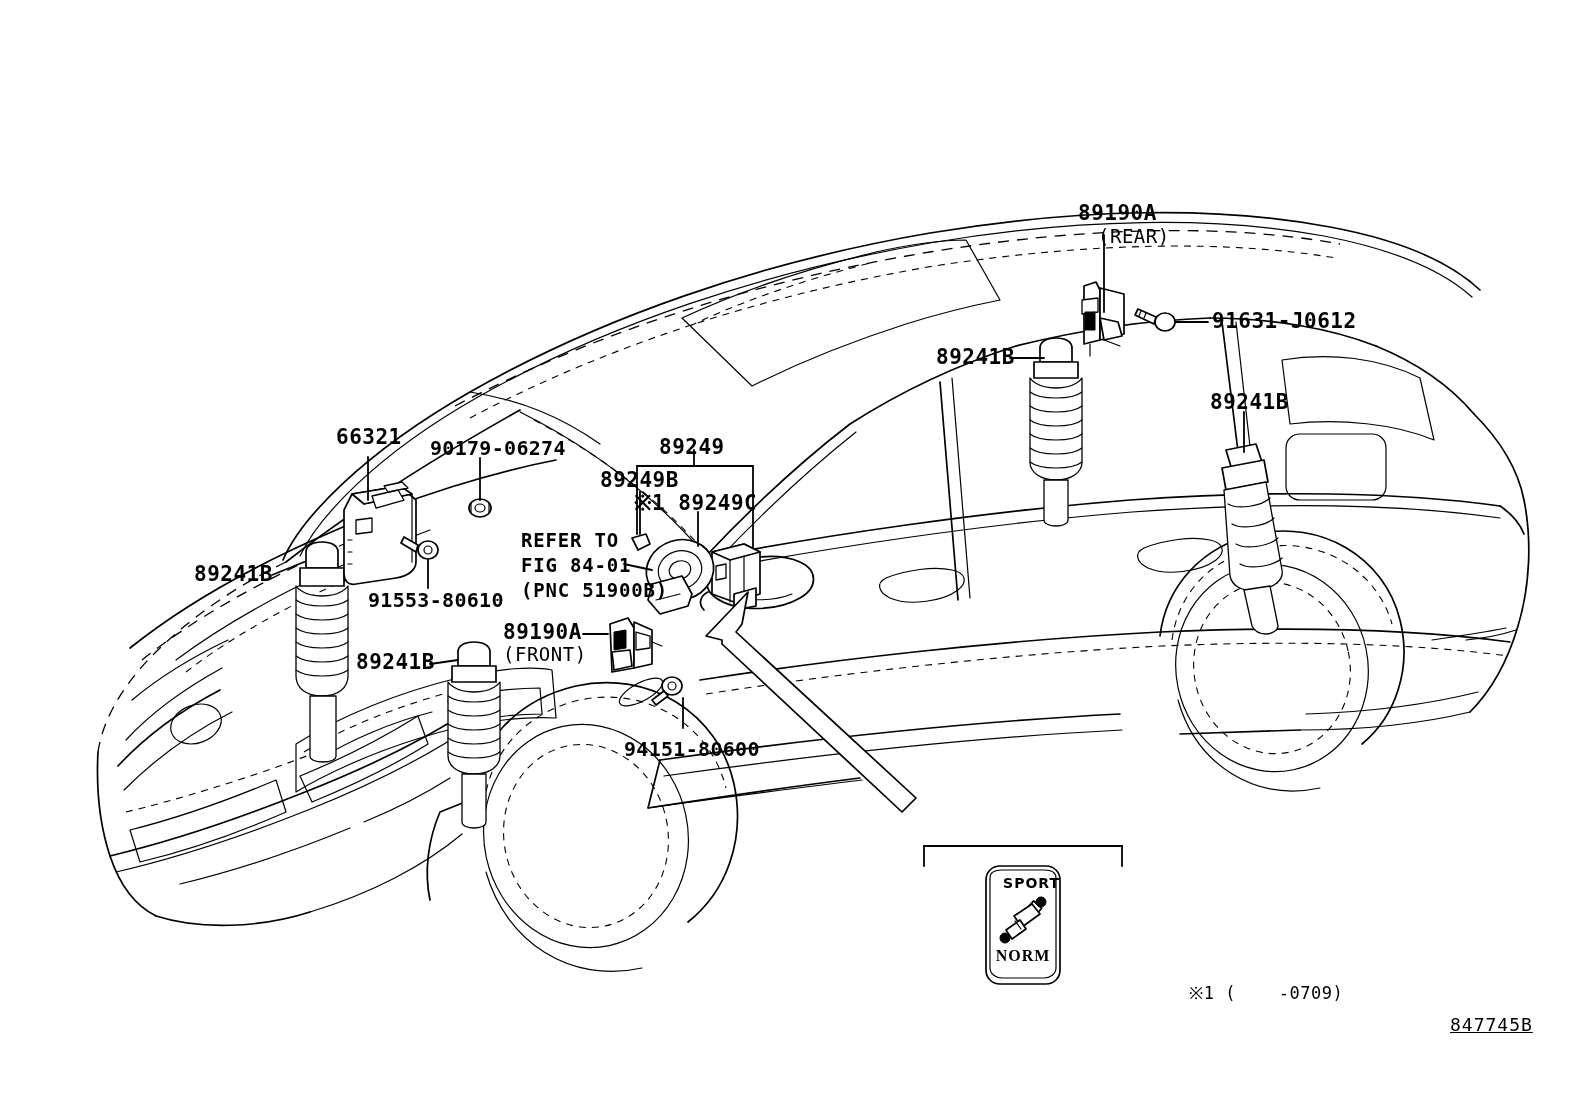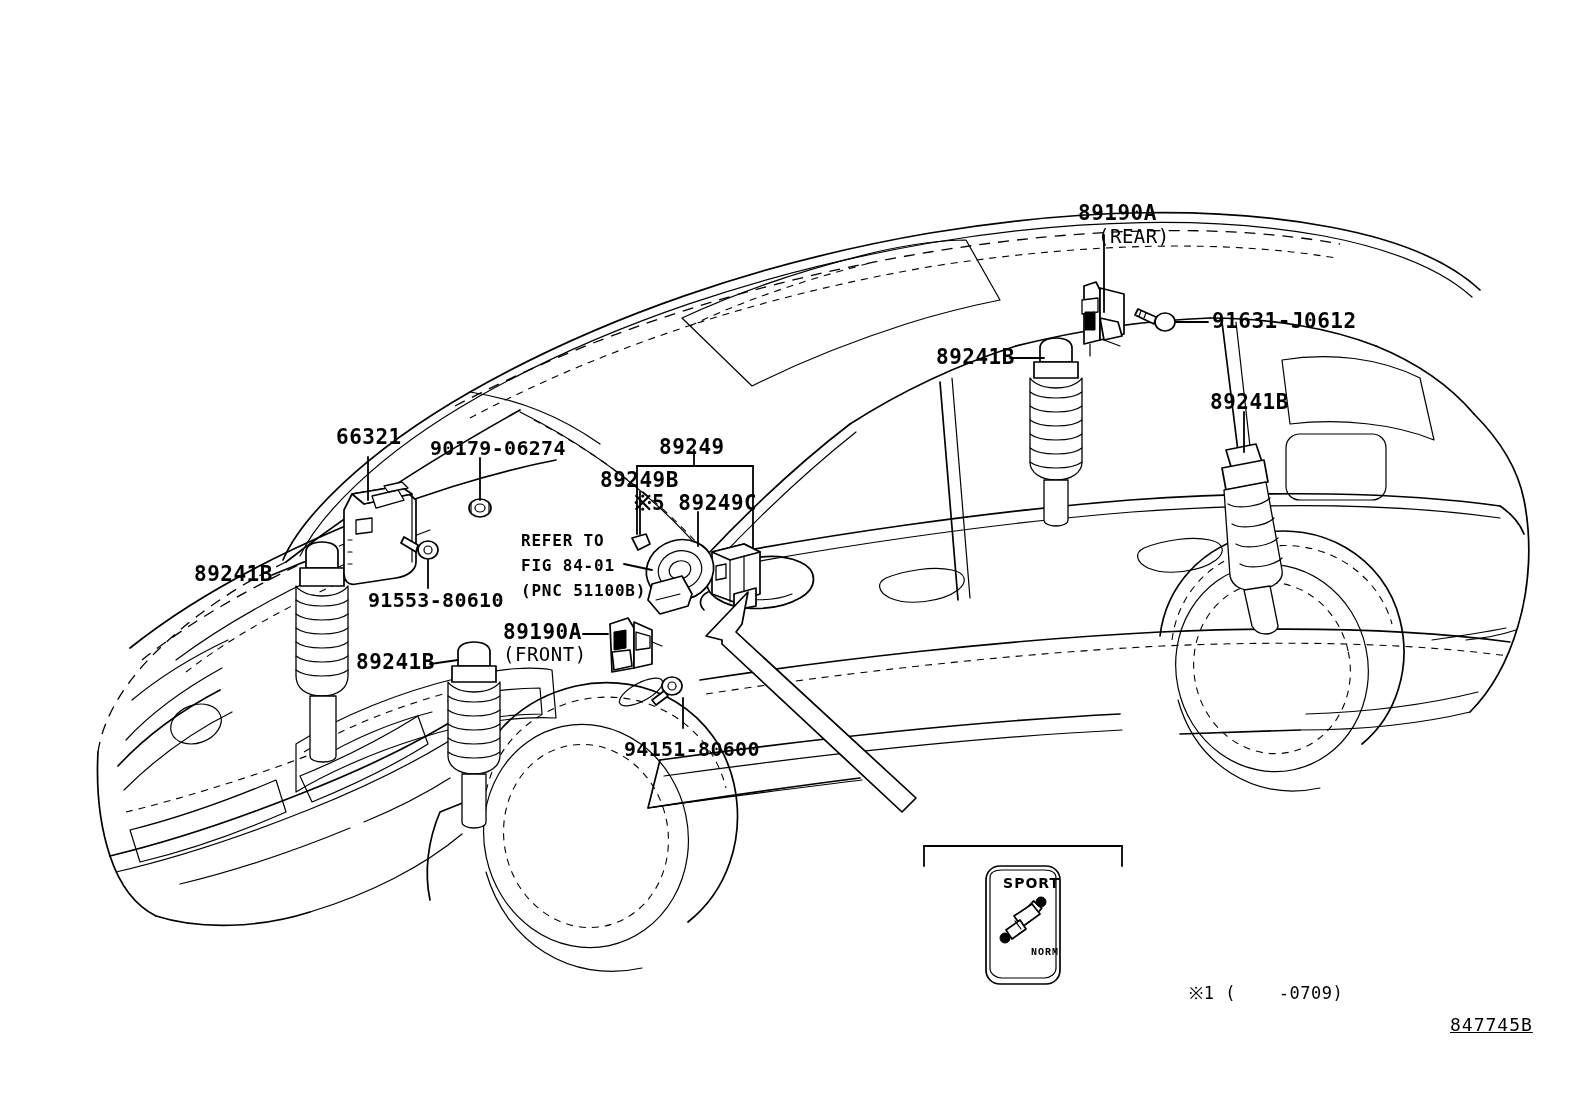--- a/index.html
+++ b/index.html
@@ -45,21 +45,21 @@
     letter-spacing: 0.3px;
     text-align: right;
   }
   .qual {
     font-weight: normal;
     font-size: 19px;
     letter-spacing: 0.5px;
   }
   .refer {
     font-weight: bold;
-    font-size: 16px;
+    font-size: 19px;
     letter-spacing: 0.8px;
     line-height: 25px;
   }
   .foot {
     font-weight: normal;
     font-size: 17px;
     letter-spacing: 0.5px;
   }
   .figid {
     font-weight: normal;
@@ -423,33 +423,33 @@
 <div class="lbl pn-sm" style="left:368px; top:590px;">91553-80610</div>
 
 <div class="lbl pn" style="left:194px; top:564px;">89241B</div>
 
 <div class="lbl pn" style="left:356px; top:652px;">89241B</div>
 
 <div class="lbl pn" style="left:659px; top:437px;">89249</div>
 
 <div class="lbl pn" style="left:600px; top:470px;">89249B</div>
 
-<div class="lbl pn" style="left:634px; top:493px;">※5 89249C</div>
+<div class="lbl pn" style="left:634px; top:493px;">※1 89249C</div>
 
 <div class="lbl refer" style="left:521px; top:528px;">REFER TO</div>
 <div class="lbl refer" style="left:521px; top:553px;">FIG 84-01</div>
-<div class="lbl refer" style="left:521px; top:578px;">(PNC 51100B)</div>
+<div class="lbl refer" style="left:521px; top:578px;">(PNC 51900B)</div>
 
 <div class="lbl pn" style="left:503px; top:622px;">89190A</div>
 <div class="lbl qual" style="left:503px; top:645px;">(FRONT)</div>
 
 <div class="lbl pn-sm" style="left:624px; top:731px;margin-top:8px;">94151-80600</div>
 
 <div class="lbl foot" style="left:1189px; top:985px;">※1 (    -0709)</div>
 
 <div class="lbl figid" style="left:1450px; top:1016px;">847745B</div>
 
 <div class="lbl" style="left:986px; top:876px; width:74px; text-align:right;
      font-family:'DejaVu Sans',sans-serif; font-weight:bold; font-size:14px; letter-spacing:1px;">SPORT</div>
 <div class="lbl" style="left:986px; top:948px; width:74px; text-align:center;
-     font-family:Liberation Mono, monospace; font-weight:bold; font-size:10px; letter-spacing:1px;margin-left:22px;">NORM</div>
+     font-family:Liberation Serif, serif; font-weight:bold; font-size:16px; letter-spacing:1px;">NORM</div>
 
 </div>
 
 </body></html>

